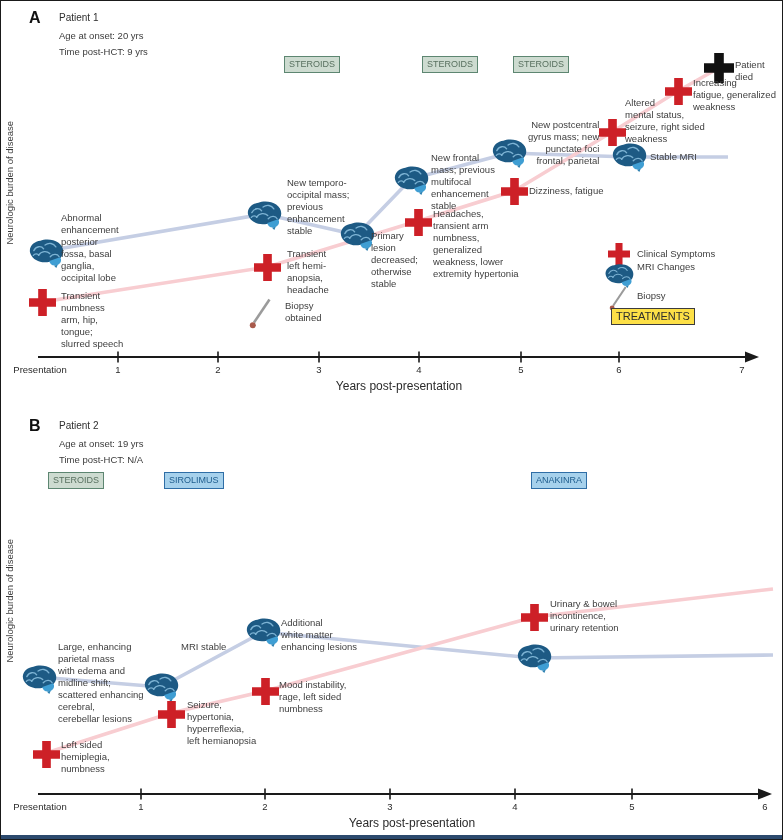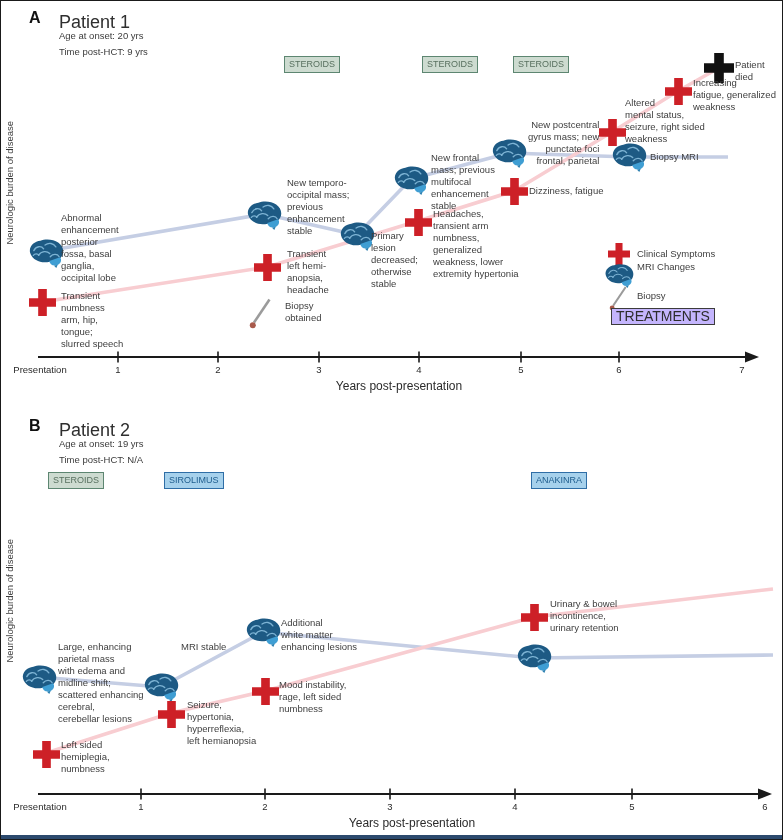--- a/index.html
+++ b/index.html
@@ -1,33 +1,33 @@
 <!DOCTYPE html>
 <html><head>
 <meta charset="utf-8">
 <style>
   html,body{margin:0;padding:0;background:#e8e8e8;}
   .fig{position:relative;width:783px;height:840px;background:#ffffff;
        border:1.5px solid #1a1a1a;box-sizing:border-box;overflow:hidden;
        font-family:"Liberation Sans",sans-serif;color:#3b3b3b;}
   .abs{position:absolute;}
   .panel-label{font-size:16px;font-weight:bold;color:#111;}
-  .ptitle{font-size:18px;color:#2f2f2f;}
+  .ptitle{font-size:10px;color:#2f2f2f;}
   .pmeta{font-size:9.5px;color:#3b3b3b;}
   .note{position:absolute;font-size:9.5px;line-height:12px;color:#3e3e3e;
         white-space:pre-line;}
   .ylab{position:absolute;writing-mode:vertical-rl;transform:rotate(180deg);
         font-size:9.5px;color:#3b3b3b;white-space:nowrap;}
   .xlab{position:absolute;font-size:12px;color:#2b2b2b;transform:translateX(-50%);}
   .tick{position:absolute;font-size:9.5px;color:#2b2b2b;transform:translateX(-50%);}
   .origin{position:absolute;font-size:9.5px;color:#2b2b2b;transform:translateX(-50%);}
   .rx{position:absolute;font-size:9px;line-height:11px;padding:2px 4px;white-space:nowrap;}
   .rx-green{background:#cddbd0;border:1px solid #5d8671;color:#58705f;}
   .rx-blue{background:#a6d1ec;border:1px solid #2f6ea6;color:#1e5c8c;}
-  .rx-gray{background:#c4b5fd;border:1.5px solid #3c3c3c;color:#2d2d2d;font-size:14px;}
+  .rx-gray{background:#fde047;border:1.5px solid #3c3c3c;color:#2d2d2d;font-size:11px;}
   .icon{position:absolute;}
   .cross-red{color:#cd2027;}
   .cross-black{color:#111111;}
   .lines{position:absolute;left:0;top:0;}
   .legend-label{position:absolute;font-size:9.5px;color:#3e3e3e;white-space:nowrap;}
   .botbar{position:absolute;left:0;right:0;bottom:0;height:4px;background:#2c4a6e;}
 </style>
 </head>
 <body>
 
@@ -175,21 +175,21 @@
 extremity hypertonia</div>
   <div class="note" style="left:527px;top:118px;text-align:right;">New postcentral
 gyrus mass; new
 punctate foci
 frontal, parietal</div>
   <div class="note" style="left:528px;top:184px;">Dizziness, fatigue</div>
   <div class="note" style="left:624px;top:96px;">Altered
 mental status,
 seizure, right sided
 weakness</div>
-  <div class="note" style="left:649px;top:150px;">Biopsy MRI</div>
+  <div class="note" style="left:649px;top:150px;">Stable MRI</div>
   <div class="note" style="left:692px;top:76px;">Increasing
 fatigue, generalized
 weakness</div>
   <div class="note" style="left:734px;top:58px;">Patient
 died</div>
 
   <svg class="icon cross-red" style="left:607px;top:242px;" width="22" height="22">
       <use href="#sym-cross"></use>
     </svg>
   <div class="legend-label" style="left:636px;top:247px;">Clinical Symptoms</div>

